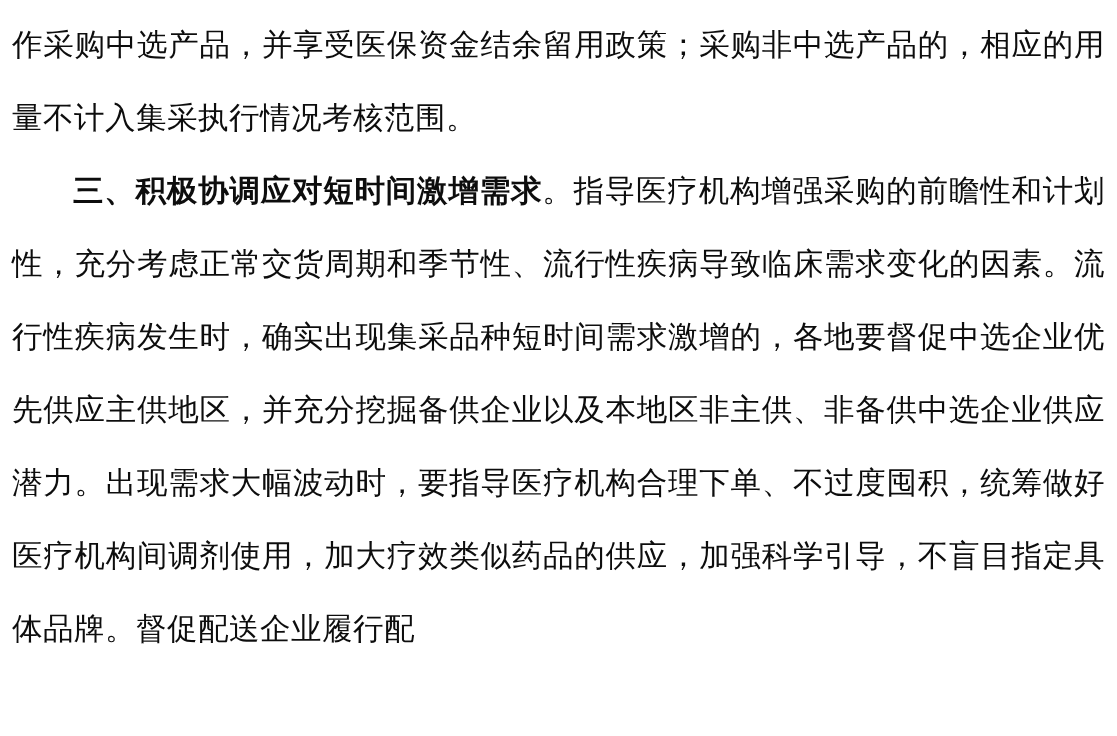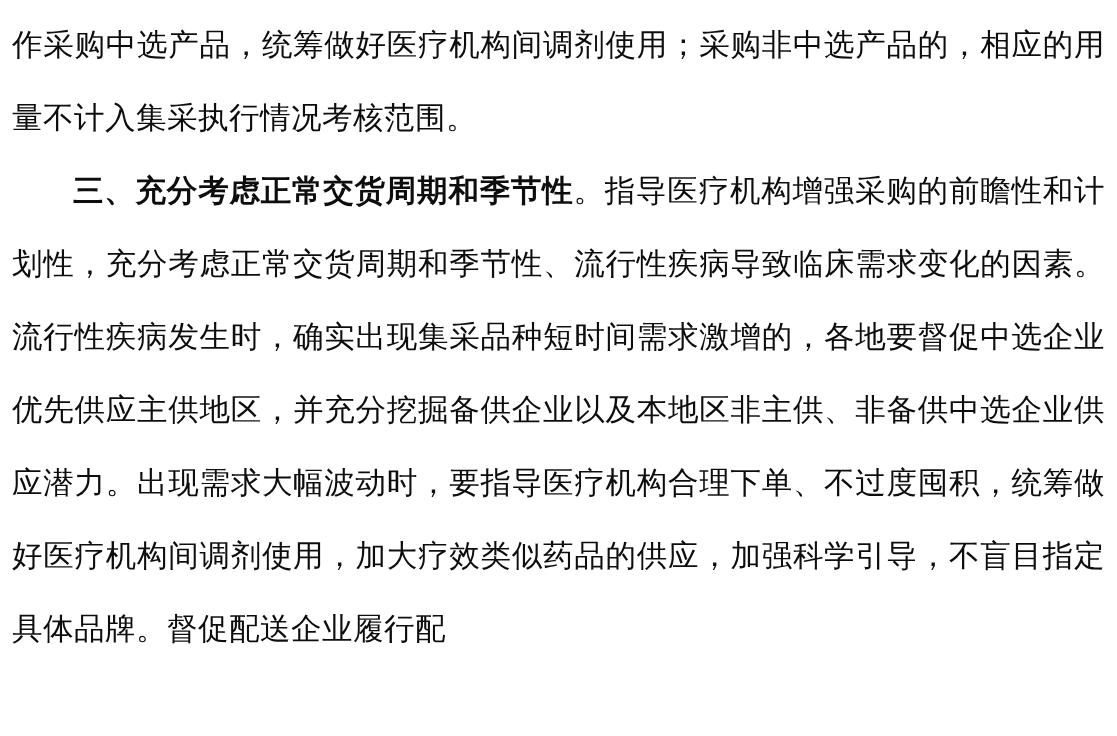--- a/index.html
+++ b/index.html
@@ -41,21 +41,21 @@
     font-weight: bold;
   }
 </style>
 </head>
 <body>
 
 <div class="page">
   <div class="doc-body">
 
     <p class="para">
-      <span>作采购中选产品，统筹做好医疗机构间调剂使用；采购非中选产品的，相应的用量不计入集采执行情况考核范围。</span>
+      <span>作采购中选产品，并享受医保资金结余留用政策；采购非中选产品的，相应的用量不计入集采执行情况考核范围。</span>
     </p>
 
     <p class="para para-indent">
-      <span class="heading-run">三、充分考虑正常交货周期和季节性</span><span>。指导医疗机构增强采购的前瞻性和计划性，充分考虑正常交货周期和季节性、流行性疾病导致临床需求变化的因素。流行性疾病发生时，确实出现集采品种短时间需求激增的，各地要督促中选企业优先供应主供地区，并充分挖掘备供企业以及本地区非主供、非备供中选企业供应潜力。出现需求大幅波动时，要指导医疗机构合理下单、不过度囤积，统筹做好医疗机构间调剂使用，加大疗效类似药品的供应，加强科学引导，不盲目指定具体品牌。督促配送企业履行配</span>
+      <span class="heading-run">三、积极协调应对短时间激增需求</span><span>。指导医疗机构增强采购的前瞻性和计划性，充分考虑正常交货周期和季节性、流行性疾病导致临床需求变化的因素。流行性疾病发生时，确实出现集采品种短时间需求激增的，各地要督促中选企业优先供应主供地区，并充分挖掘备供企业以及本地区非主供、非备供中选企业供应潜力。出现需求大幅波动时，要指导医疗机构合理下单、不过度囤积，统筹做好医疗机构间调剂使用，加大疗效类似药品的供应，加强科学引导，不盲目指定具体品牌。督促配送企业履行配</span>
     </p>
 
   </div>
 </div>
 
 </body></html>

